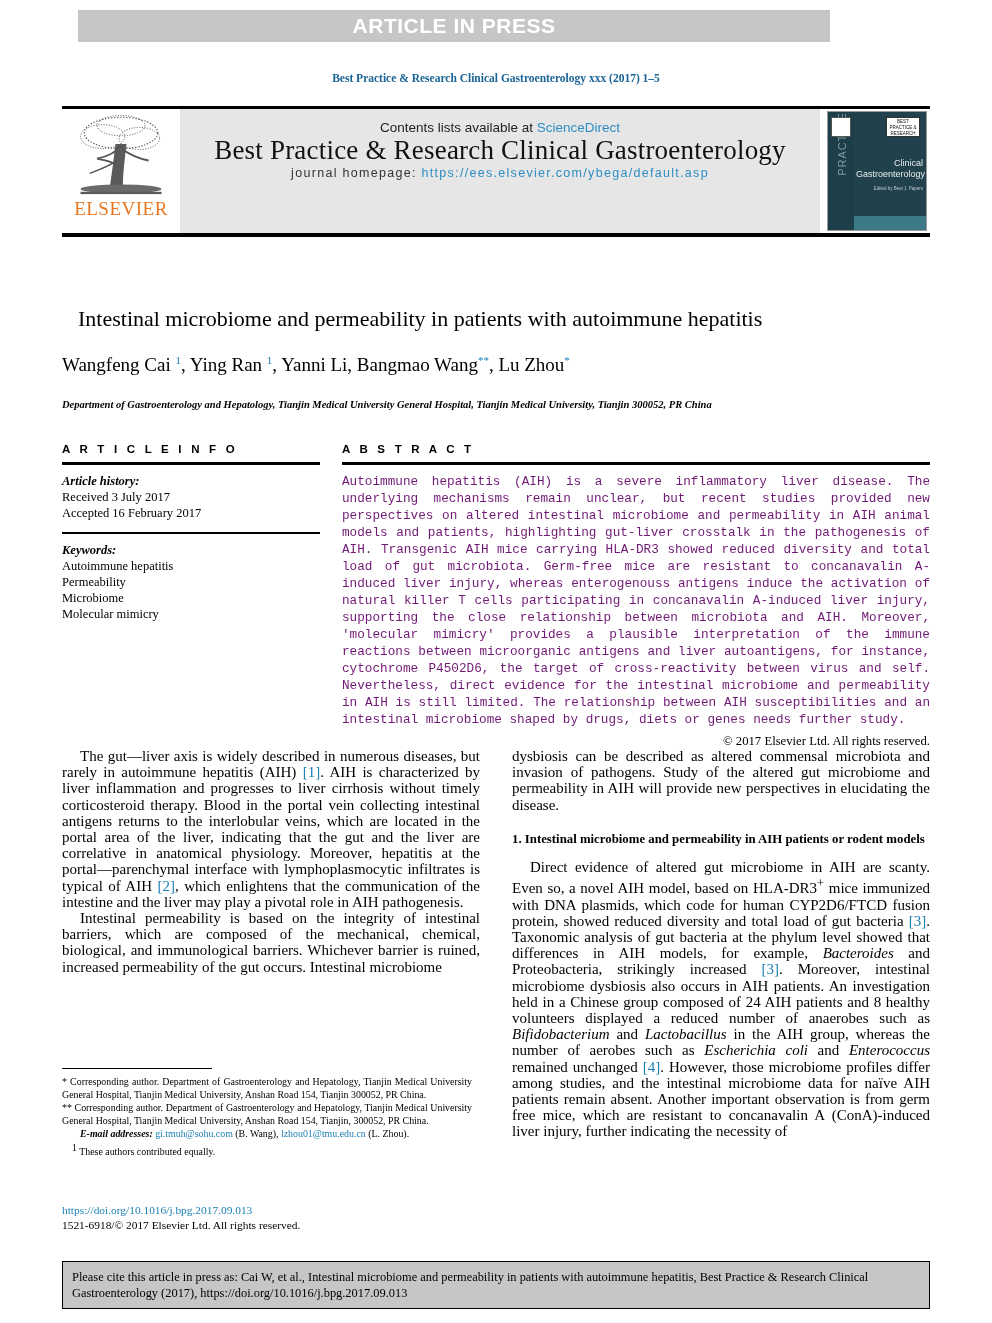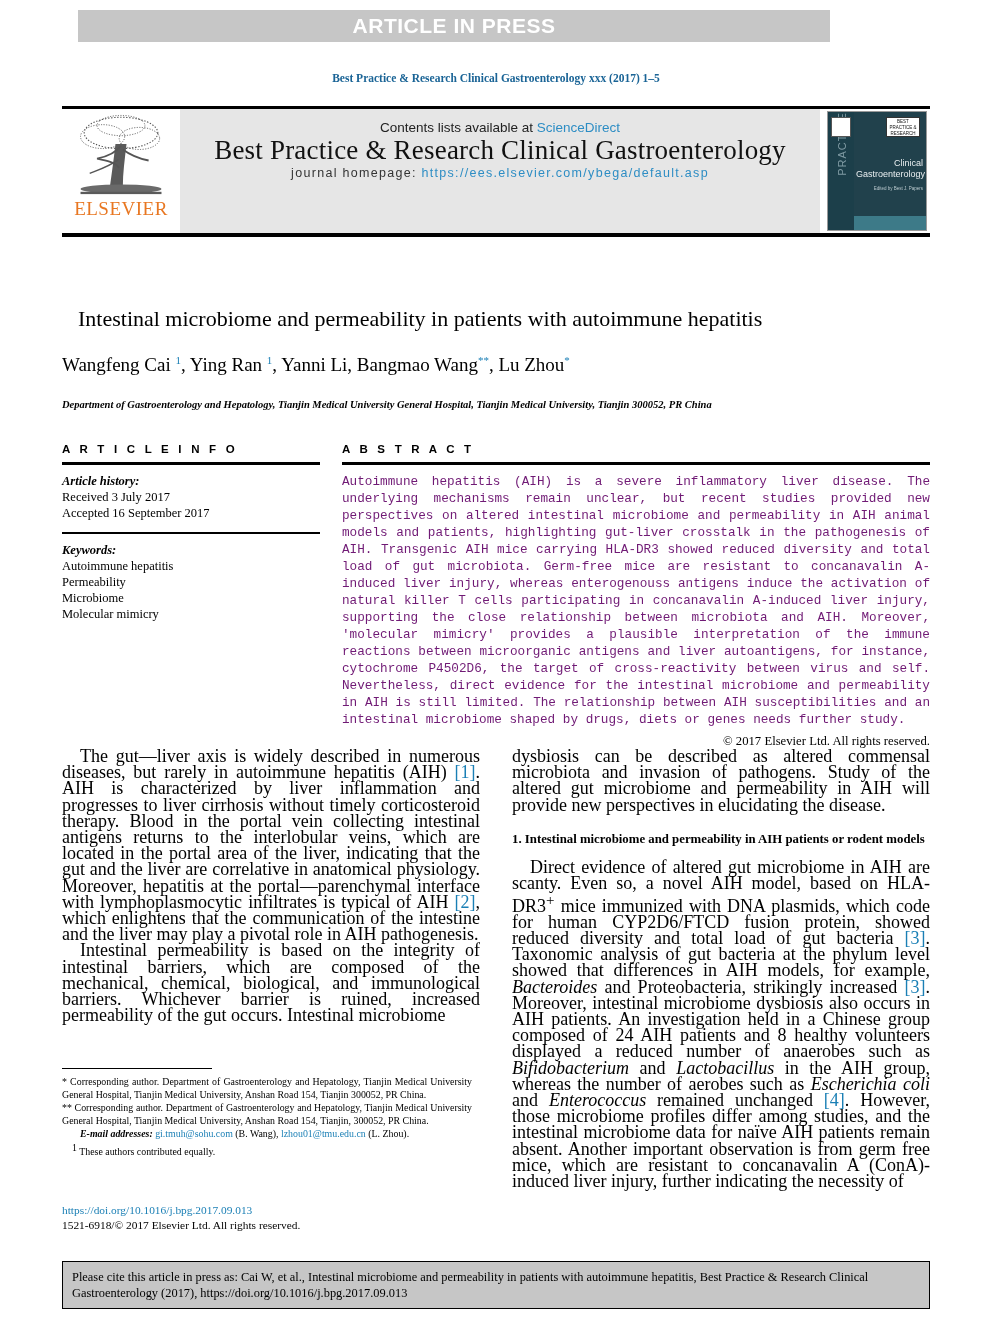--- a/index.html
+++ b/index.html
@@ -322,21 +322,21 @@
   }
   .body-col {
     width: 418px;
     flex: 0 0 418px;
   }
   .body-col.right {
     margin-left: 32px;
   }
   .body-col p {
     margin: 0;
-    font-size: 18px;
+    font-size: 15px;
     line-height: 16.2px;
     text-align: justify;
     text-indent: 18px;
     color: #000;
   }
   .body-col p.noindent { text-indent: 0; }
   .sec-heading {
     font-weight: bold;
     font-size: 12.8px;
     line-height: 16.4px;
@@ -483,21 +483,21 @@
   <div class="affiliation">Department of Gastroenterology and Hepatology, Tianjin Medical University General Hospital, Tianjin Medical University, Tianjin 300052, PR China</div>
 </div>
 
 <div class="info-abstract">
 
   <div class="col-info">
     <div class="sec-label">A R T I C L E  I N F O</div>
     <div class="rule-thick"></div>
     <div class="info-head">Article history:</div>
     <div class="info-line">Received 3 July 2017</div>
-    <div class="info-line">Accepted 16 September 2017</div>
+    <div class="info-line">Accepted 16 February 2017</div>
     <div class="rule-thin"></div>
     <div class="info-head">Keywords:</div>
     <div class="info-line">Autoimmune hepatitis</div>
     <div class="info-line">Permeability</div>
     <div class="info-line">Microbiome</div>
     <div class="info-line">Molecular mimicry</div>
   </div>
 
   <div class="col-abstract">
     <div class="sec-label">A B S T R A C T</div>

